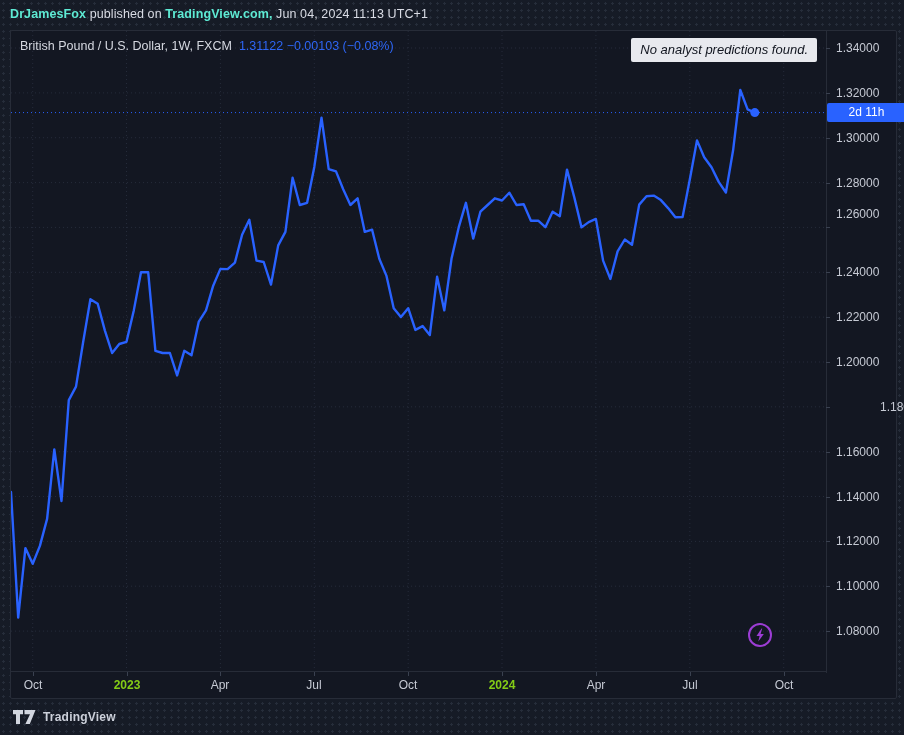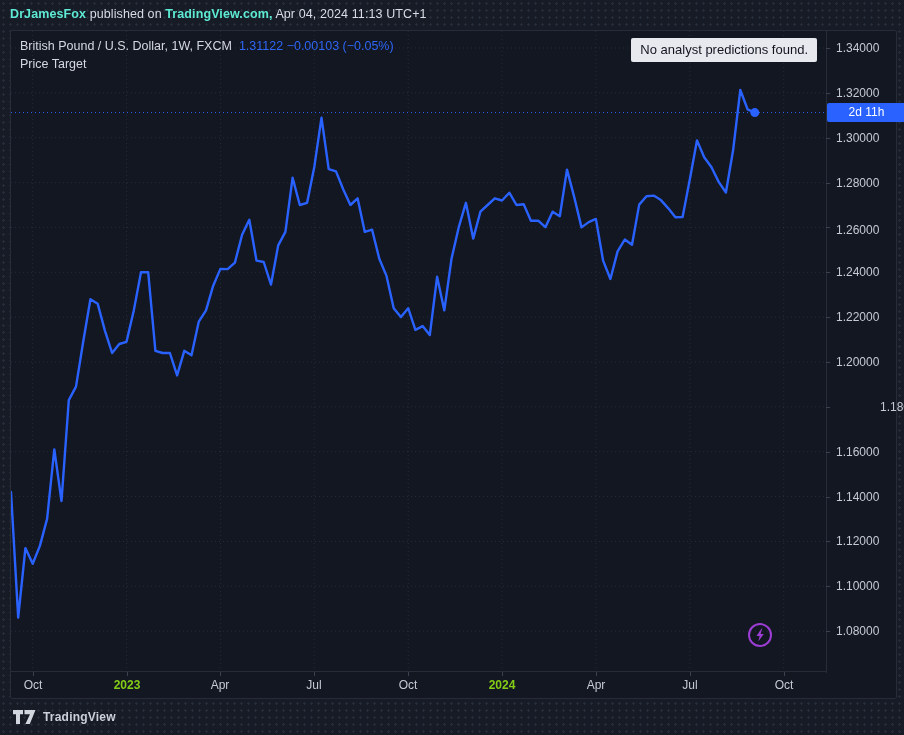--- a/index.html
+++ b/index.html
@@ -33,21 +33,21 @@
   .pane svg.main{ position:absolute; left:0; top:0; }
 
   .legend{ position:absolute; left:9px; top:6px; font-size:12.5px; line-height:18px; color:#d5d8e0; white-space:nowrap; }
   .legend .quote{ color:#2e66f5; margin-left:7px; }
   .legend .sub{ color:#d5d8e0; }
 
   .tooltip{
     position:absolute; top:7px; right:9px;
     background:#e8e9ee; color:#11151f;
     font-size:13px; line-height:16px; padding:4px 9px;
-    border-radius:2px; white-space:nowrap;
+    border-radius:2px; white-space:nowrap;font-style:italic;
   }
 
   .event-icons{ position:absolute; }
 
   
   .price-axis{
     position:absolute; right:0; top:0; width:70px; height:669px;
     font-size:12px; color:#c6cad4;
   }
   .price-axis .ylabel{ position:absolute; left:10px; white-space:nowrap; }
@@ -76,21 +76,21 @@
 </style>
 </head>
 <body>
 
 <div class="stage">
 
   <div class="publish-strip">
     <span class="b">DrJamesFox</span>
     <span>published on</span>
     <span class="b">TradingView.com,</span>
-    <span>Apr 04, 2024 11:13 UTC+1</span>
+    <span>Jun 04, 2024 11:13 UTC+1</span>
   </div>
 
   <div class="card">
 
     <div class="pane">
       <svg class="main" id="chart-svg" width="816" height="642">
           <line x1="21.7" y1="0" x2="21.7" y2="642" stroke="#566079" stroke-opacity="0.28" stroke-width="1" stroke-dasharray="1,3"></line>
           <line x1="115.5" y1="0" x2="115.5" y2="642" stroke="#566079" stroke-opacity="0.28" stroke-width="1" stroke-dasharray="1,3"></line>
           <line x1="209.4" y1="0" x2="209.4" y2="642" stroke="#566079" stroke-opacity="0.28" stroke-width="1" stroke-dasharray="1,3"></line>
           <line x1="303.3" y1="0" x2="303.3" y2="642" stroke="#566079" stroke-opacity="0.28" stroke-width="1" stroke-dasharray="1,3"></line>
@@ -113,23 +113,22 @@
           <line x1="0" y1="510.4" x2="816" y2="510.4" stroke="#566079" stroke-opacity="0.28" stroke-width="1" stroke-dasharray="1,3"></line>
           <line x1="0" y1="555.2" x2="816" y2="555.2" stroke="#566079" stroke-opacity="0.28" stroke-width="1" stroke-dasharray="1,3"></line>
           <line x1="0" y1="600.1" x2="816" y2="600.1" stroke="#566079" stroke-opacity="0.28" stroke-width="1" stroke-dasharray="1,3"></line>
           <line x1="0" y1="81.6" x2="816" y2="81.6" stroke="#2962ff" stroke-width="1" stroke-dasharray="1,3"></line>
           <polyline points="0.0,461.0 7.2,586.6 14.4,517.1 21.7,532.8 28.9,514.9 36.1,487.9 43.3,418.4 50.5,470.0 57.8,369.1 65.0,355.6 72.2,310.8 79.4,268.2 86.7,272.7 93.9,299.6 101.1,322.0 108.3,313.0 115.5,310.8 122.8,279.4 130.0,241.3 137.2,241.3 144.4,319.8 151.6,322.0 158.9,322.0 166.1,344.4 173.3,319.8 180.5,324.3 187.8,290.6 195.0,279.4 202.2,254.7 209.4,237.9 216.6,238.1 223.9,231.6 231.1,203.8 238.3,188.8 245.5,229.6 252.7,231.0 260.0,253.6 267.2,214.4 274.4,200.9 281.6,146.7 288.8,174.0 296.1,171.8 303.3,135.9 310.5,86.6 317.7,138.1 325.0,140.4 332.2,158.3 339.4,174.0 346.6,167.3 353.8,200.9 361.1,198.7 368.3,227.8 375.5,244.9 382.7,277.2 389.9,286.1 397.2,277.2 404.4,298.9 411.6,295.1 418.8,304.1 426.1,245.8 433.3,279.4 440.5,227.8 447.7,196.4 454.9,171.8 462.2,207.6 469.4,180.7 476.6,174.0 483.8,167.3 491.0,169.5 498.3,161.7 505.5,174.0 512.7,173.3 519.9,189.7 527.2,189.7 534.4,196.2 541.6,180.7 548.8,185.2 556.0,138.6 563.3,166.4 570.5,196.4 577.7,191.1 584.9,187.9 592.1,229.6 599.4,248.0 606.6,220.4 613.8,208.5 621.0,213.7 628.2,173.6 635.5,165.3 642.7,164.6 649.9,169.1 657.1,177.1 664.4,186.3 671.6,186.1 678.8,148.4 686.0,109.4 693.2,126.2 700.5,136.3 707.7,150.9 714.9,161.5 722.1,119.3 729.3,59.0 736.6,78.3 743.8,81.6" fill="none" stroke="#2962ff" stroke-width="2.4" stroke-linejoin="round" stroke-linecap="round"></polyline>
           <circle cx="743.8" cy="81.6" r="4.5" fill="#2962ff"></circle>
         </svg>
 
       <div class="legend">
         <div>
-          <span class="sym">British Pound / U.S. Dollar, 1W, FXCM</span><span class="quote"><span>1.31122</span> <span>−0.00103 (−0.05%)</span></span>
+          <span class="sym">British Pound / U.S. Dollar, 1W, FXCM</span><span class="quote"><span>1.31122</span> <span>−0.00103 (−0.08%)</span></span>
         </div>
-        <div class="sub">Price Target</div>
       </div>
 
       <div class="tooltip">No analyst predictions found.</div>
 
       <svg class="event-icons" style="left:735px; top:590px;" width="28" height="28">
         <circle cx="14" cy="14" r="11" fill="none" stroke="#9c3dd4" stroke-width="2"></circle>
         <path d="M15.6 7.5 L10.5 15 h3.1 L12.3 20.5 L17.8 12.9 h-3.2 L16.2 7.5 Z" fill="#9c3dd4"></path>
       </svg>
 
     </div>
@@ -137,21 +136,21 @@
     <div class="price-axis">
       <div class="countdown-badge" id="countdown-badge" style="top: 72.0786px;">2d 11h</div>
     <div class="ylabel" style="top: 10.0423px;">1.34000</div>
         <div class="ytick" style="top: 17px;"></div>
         <div class="ylabel" style="top: 54.8903px;">1.32000</div>
         <div class="ytick" style="top: 62px;"></div>
         <div class="ylabel" style="top: 99.7384px;">1.30000</div>
         <div class="ytick" style="top: 107px;"></div>
         <div class="ylabel" style="top: 144.586px;">1.28000</div>
         <div class="ytick" style="top: 152px;"></div>
-        <div class="ylabel" style="top: 192px; text-align: center;">1.26000</div>
+        <div class="ylabel" style="top: 176px; text-align: center;">1.26000</div>
         <div class="ytick" style="top: 196px;"></div>
         <div class="ylabel" style="top: 234.283px;">1.24000</div>
         <div class="ytick" style="top: 241px;"></div>
         <div class="ylabel" style="top: 279.131px;">1.22000</div>
         <div class="ytick" style="top: 286px;"></div>
         <div class="ylabel" style="top: 323.979px;">1.20000</div>
         <div class="ytick" style="top: 331px;"></div>
         <div class="ylabel" style="top: 368.827px; margin-left: 44px;">1.18000</div>
         <div class="ytick" style="top: 376px;"></div>
         <div class="ylabel" style="top: 413.675px;">1.16000</div>

